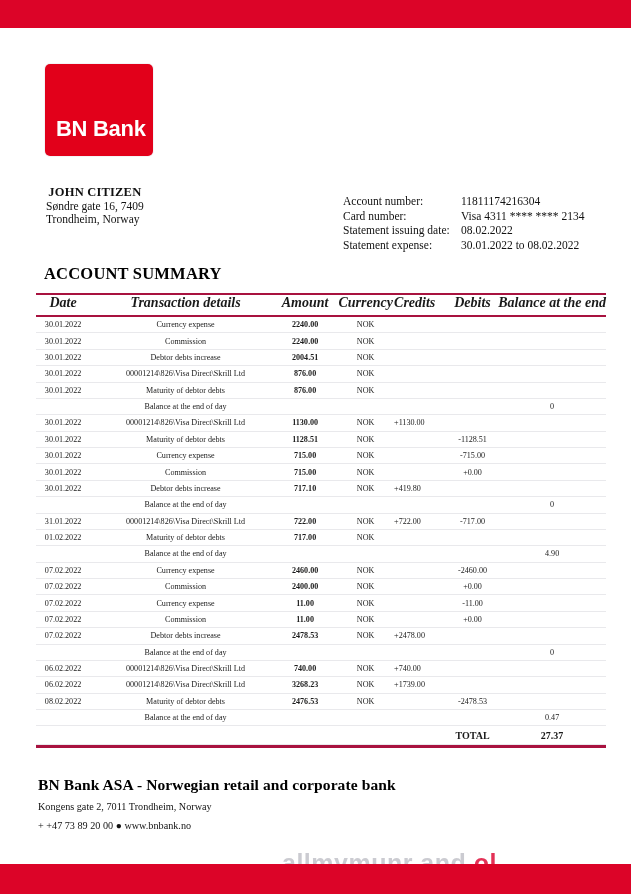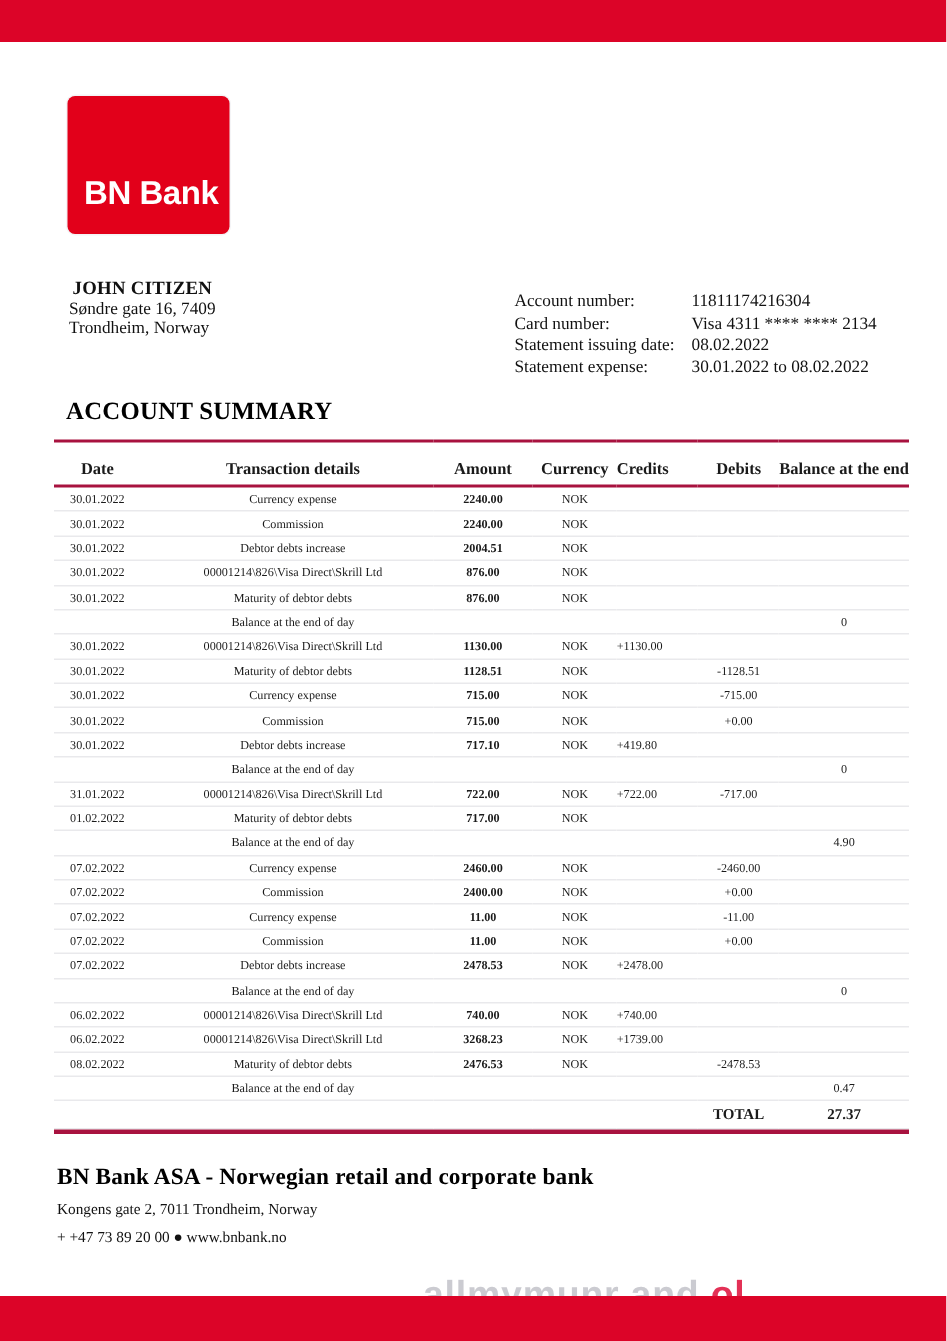--- a/index.html
+++ b/index.html
@@ -107,25 +107,26 @@
     width: 570px;
   }
   table.stmt {
     width: 570px;
     border-collapse: collapse;
     font-size: 8.1px;
     color: #1a1a1a;
   }
   table.stmt thead th {
     font-weight: bold;
-    font-size: 11px;
-    padding: 12px 0 4px 0;
+    font-size: 14px;
+    padding: 0 0 4px 0;
     border-top: 2.5px solid #a8123f;
     border-bottom: 2.5px solid #a8123f;
     white-space: nowrap;
+    font-style: italic;
   }
   table.stmt tbody td {
     padding: 3.2px 0 3.2px 0;
     border-bottom: 0.6px solid #e9e9ec;
     vertical-align: bottom;
     white-space: nowrap;
   }
   tr.eod td {
     border-bottom: 0.6px solid #e9e9ec;
   }

